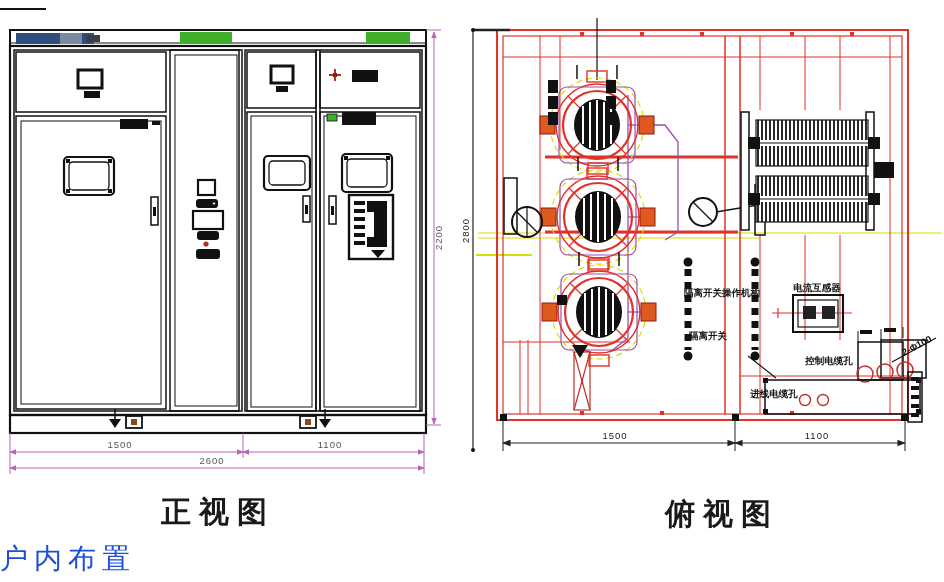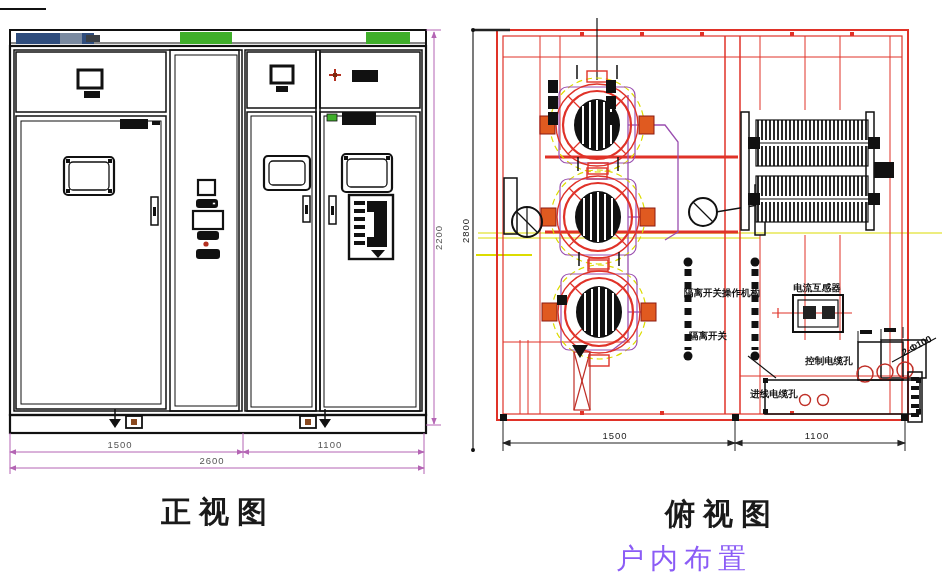--- a/index.html
+++ b/index.html
@@ -1,22 +1,22 @@
 <!DOCTYPE html>
 <html><head>
 <meta charset="utf-8">
 <style>
   html,body{margin:0;padding:0;background:#ffffff;}
   body{width:944px;height:582px;position:relative;overflow:hidden;
        font-family:"Liberation Sans",sans-serif;}
   .view{position:absolute;top:0;}
   #front-view{left:0;}
   #top-view{left:460px;}
-  .caption{position:absolute;top:540px;left:0;width:752px;text-align:right;
-           font-family:"Liberation Serif",serif;font-size:28px;color:#8b5cf6;
+  .caption{position:absolute;top:540px;left:0;width:752px;text-align:left;
+           font-family:"Liberation Serif",serif;font-size:28px;color:#1d4ed8;
            letter-spacing:6px;}
   svg text{font-family:"Liberation Sans",sans-serif;}
   .dimtxt{fill:#555;font-size:9.5px;letter-spacing:1px;}
   .dimtxtk{fill:#222;font-size:9.5px;letter-spacing:1px;}
   .lbl{fill:#111;font-size:9.5px;font-weight:bold;}
   .title-cn{font-family:"Liberation Serif",serif;font-size:30px;fill:#1a1a1a;
             font-weight:600;letter-spacing:8px;}
 </style>
 </head>
 <body>

